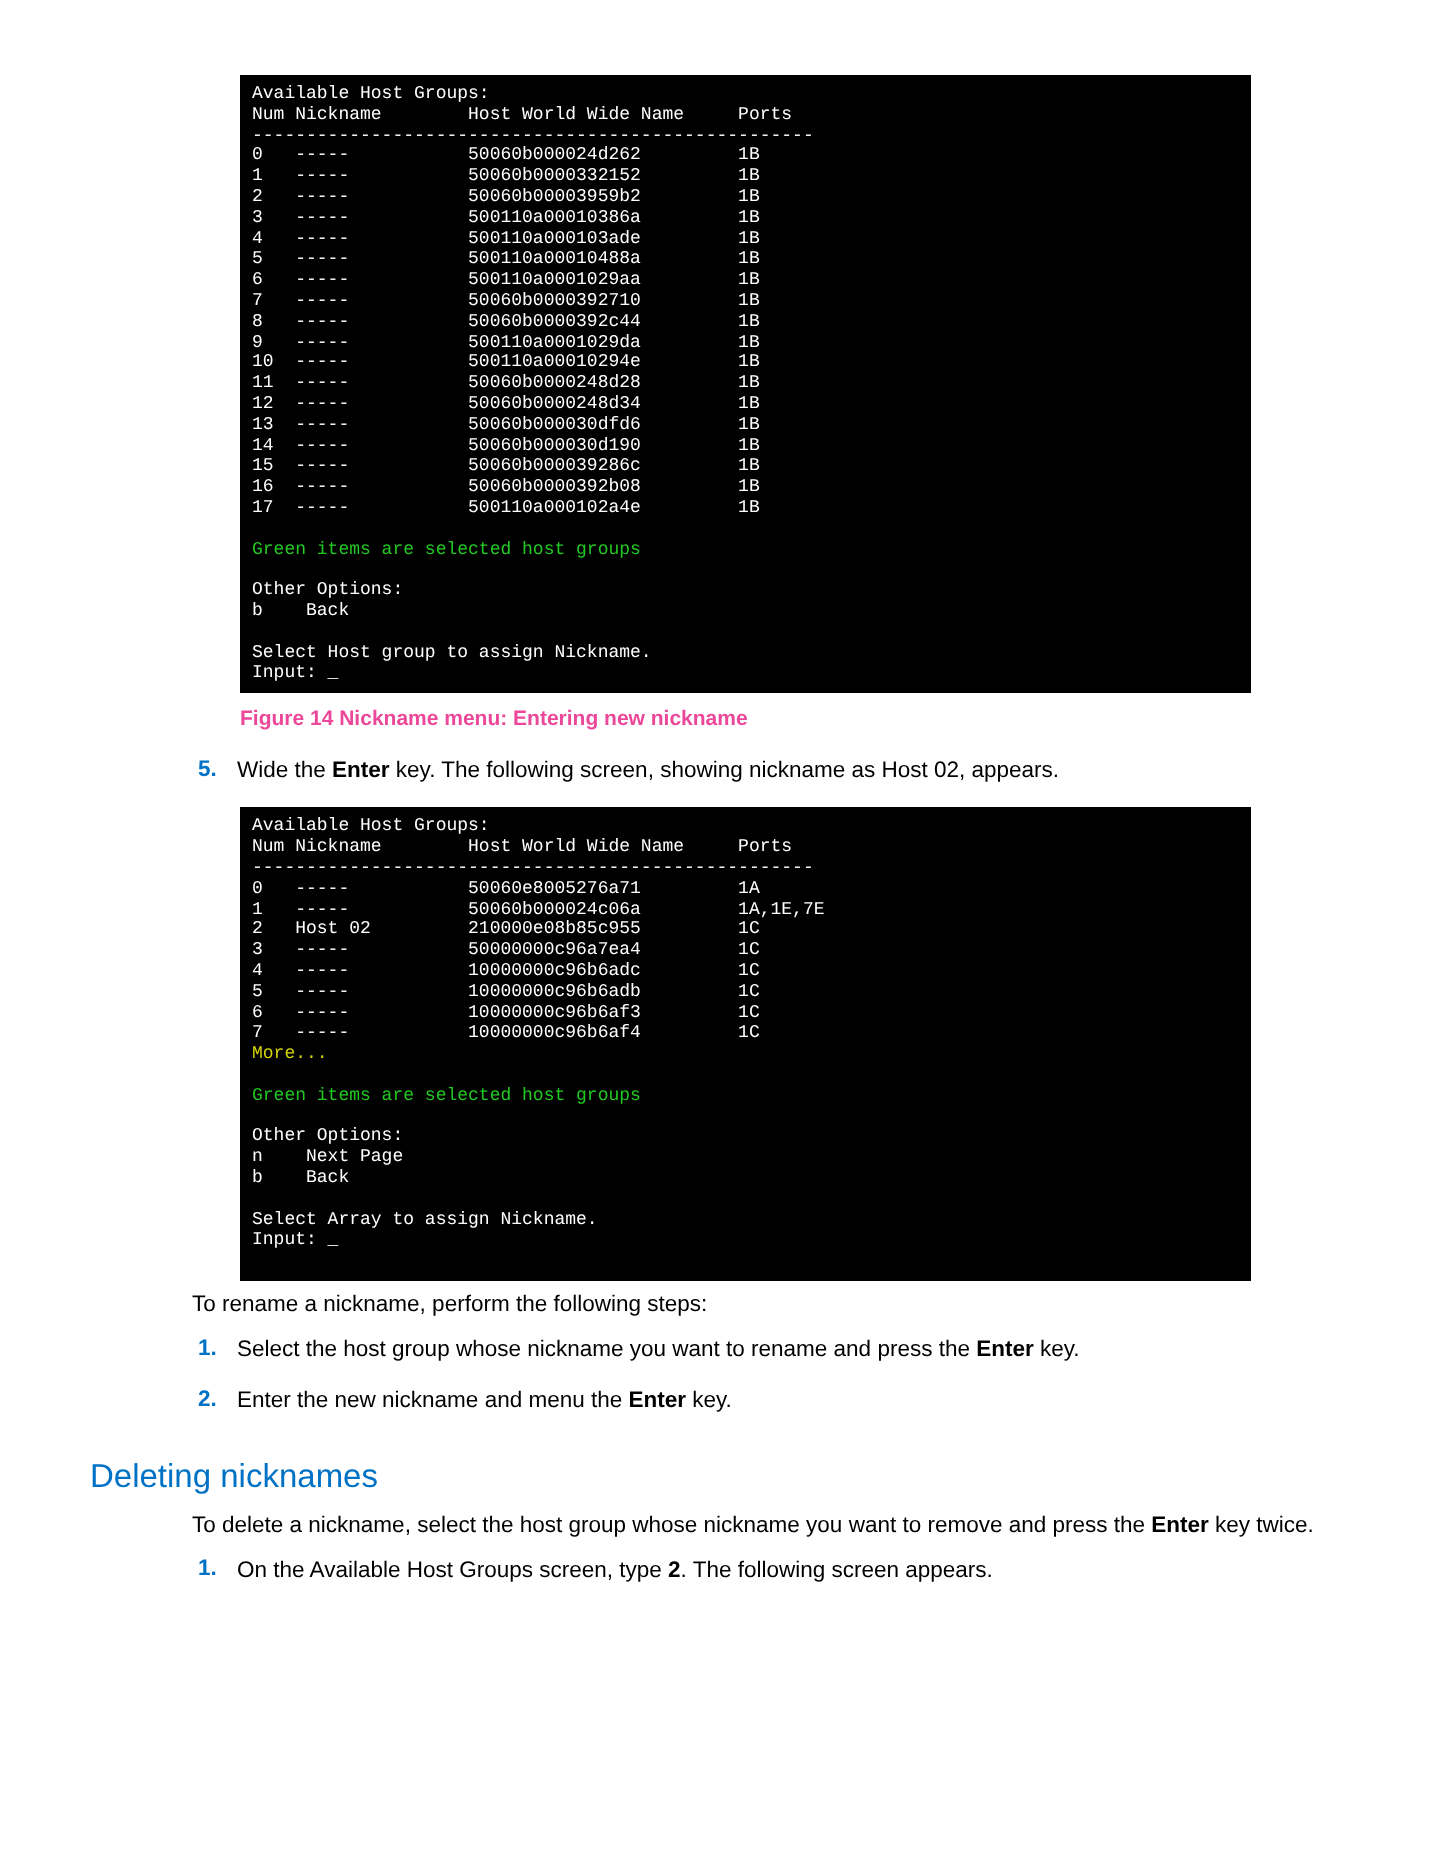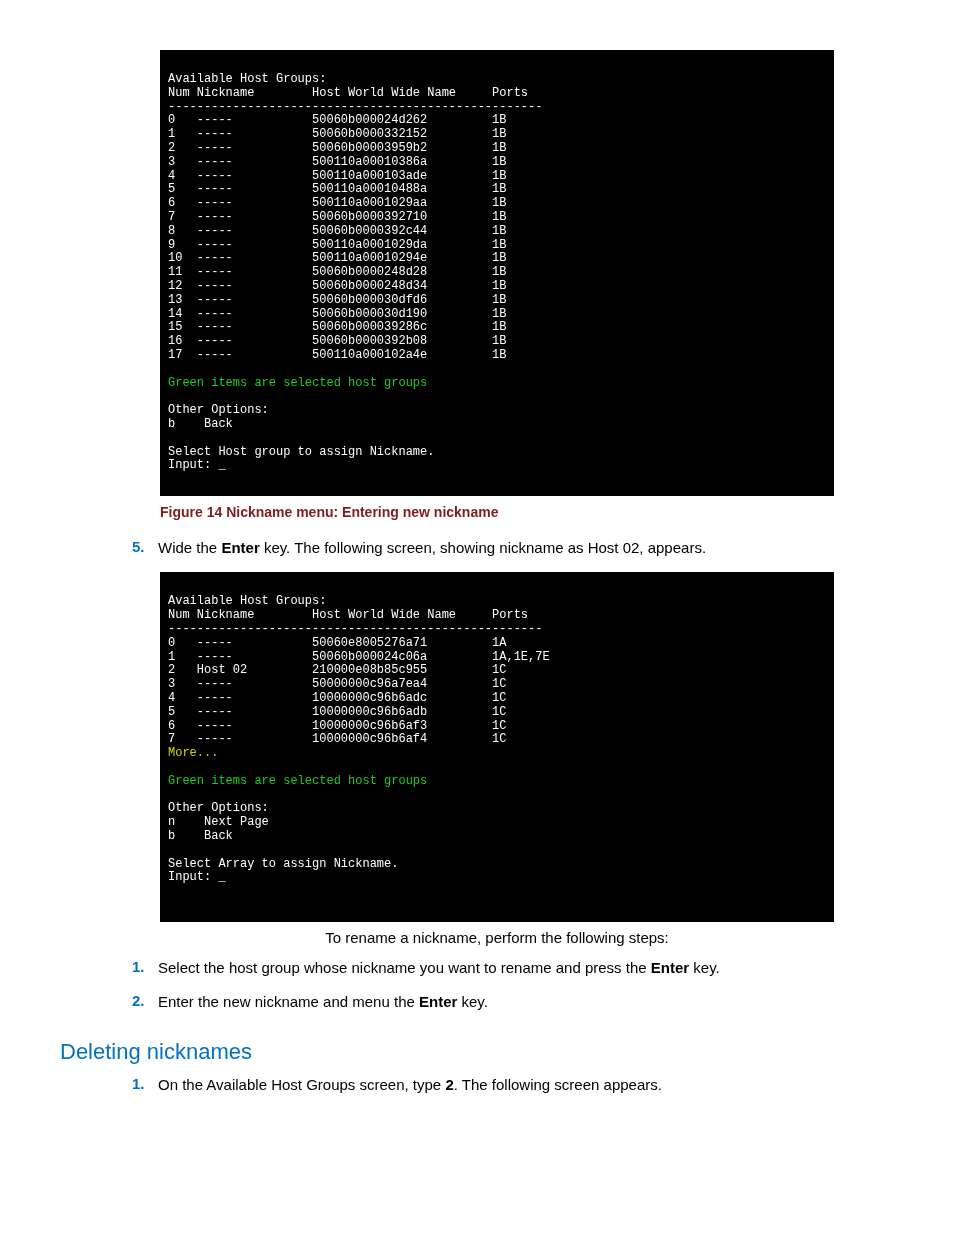--- a/index.html
+++ b/index.html
@@ -14,30 +14,30 @@
     padding: 50px 60px 40px 60px;
     box-sizing: border-box;
     width: 954px;
   }
   .terminal {
     background: #000;
     color: #fff;
     font-family: "Courier New", monospace;
     font-size: 12px;
     line-height: 1.15;
-    padding: 23px 8px;
+    padding: 6px 8px;
     white-space: pre;
     margin-left: 100px;
     margin-right: 60px;
     margin-bottom: 6px;
   }
   .term-green { color: #22c922; }
   .term-yellow { color: #d4d40a; }
   .figure-caption {
-    color: #7f1d1d;
+    color: #ec4899;
     font-weight: bold;
     font-size: 14px;
     margin-left: 100px;
     margin-top: 8px;
     margin-bottom: 18px;
   }
   .step {
     margin-left: 72px;
     font-size: 15px;
     margin-bottom: 14px;
@@ -50,25 +50,24 @@
     flex-shrink: 0;
   }
   .step-text { flex: 1; line-height: 1.35; }
   .section-h {
     color: #0072c6;
     font-size: 22px;
     font-weight: normal;
     margin: 26px 0 10px 0;
   }
   .para {
-    margin-left: 40px;
+    margin-left: 68px;
     font-size: 15px;
     line-height: 1.35;
     margin-bottom: 10px;
-    text-align: center;
   }
   b { font-weight: bold; }
 </style>
 </head>
 <body>
 
 <div class="page">
 
   <div class="terminal"><span>Available Host Groups:</span>
 <span>Num Nickname        Host World Wide Name     Ports</span>
@@ -136,18 +135,19 @@
   <div class="step">
     <span class="step-num">1.</span>
     <span class="step-text"><span>Select the host group whose nickname you want to rename and press the </span><b>Enter</b><span> key.</span></span>
   </div>
   <div class="step">
     <span class="step-num">2.</span>
     <span class="step-text"><span>Enter the new nickname and menu the </span><b>Enter</b><span> key.</span></span>
   </div>
 
   <div class="section-h">Deleting nicknames</div>
+  <div class="para"><span>To delete a nickname, select the host group whose nickname you want to remove and press the </span><b>Enter</b><span> key twice.</span></div>
   <div class="step">
     <span class="step-num">1.</span>
     <span class="step-text"><span>On the Available Host Groups screen, type </span><b>2</b><span>. The following screen appears.</span></span>
   </div>
 
 </div>
 
 </body></html>

